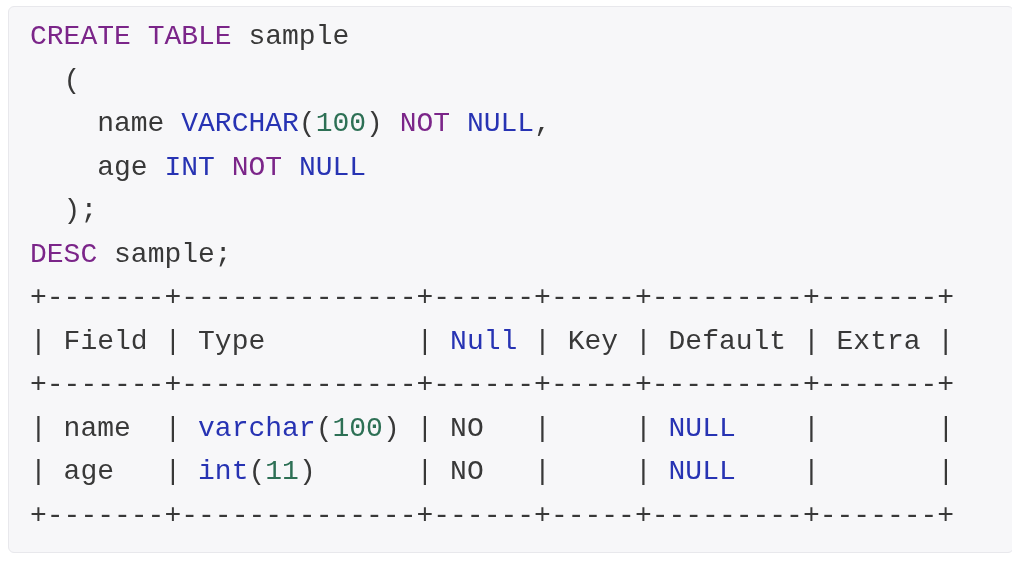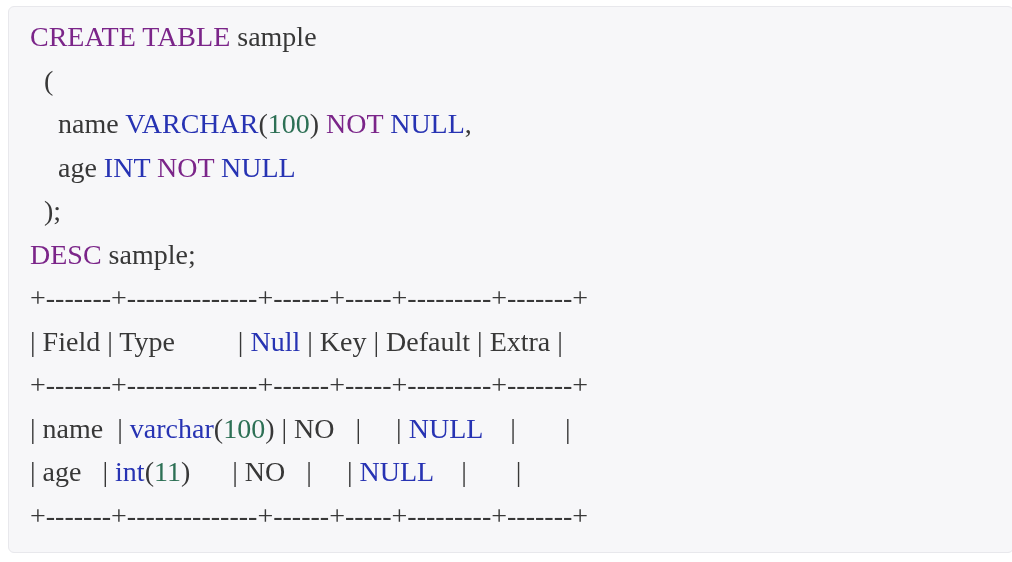--- a/index.html
+++ b/index.html
@@ -15,21 +15,21 @@
     margin: 6px -2px 0 8px;
     height: 547px;
     background: var(--block-bg, #f7f7f9);
     border: 1px solid var(--block-border, #e8e8ec);
     border-radius: 6px;
     padding: 8px 20px 14px 21px;
     overflow: hidden;
   }
   .code-pre {
     margin: 0;
-    font-family: Liberation Serif, serif;
+    font-family: Liberation Mono, monospace;
     font-size: 28px;
     line-height: 43.5px;
     color: var(--plain, #383838);
     white-space: pre;
   }
   .line { white-space: pre; }
   .tok-plain   { color: var(--plain, #383838); }
   .tok-keyword { color: var(--keyword, #7b2589); }
   .tok-type    { color: var(--type, #2733b3); text-align: center; }
   .tok-number  { color: var(--number, #2d7055); }

